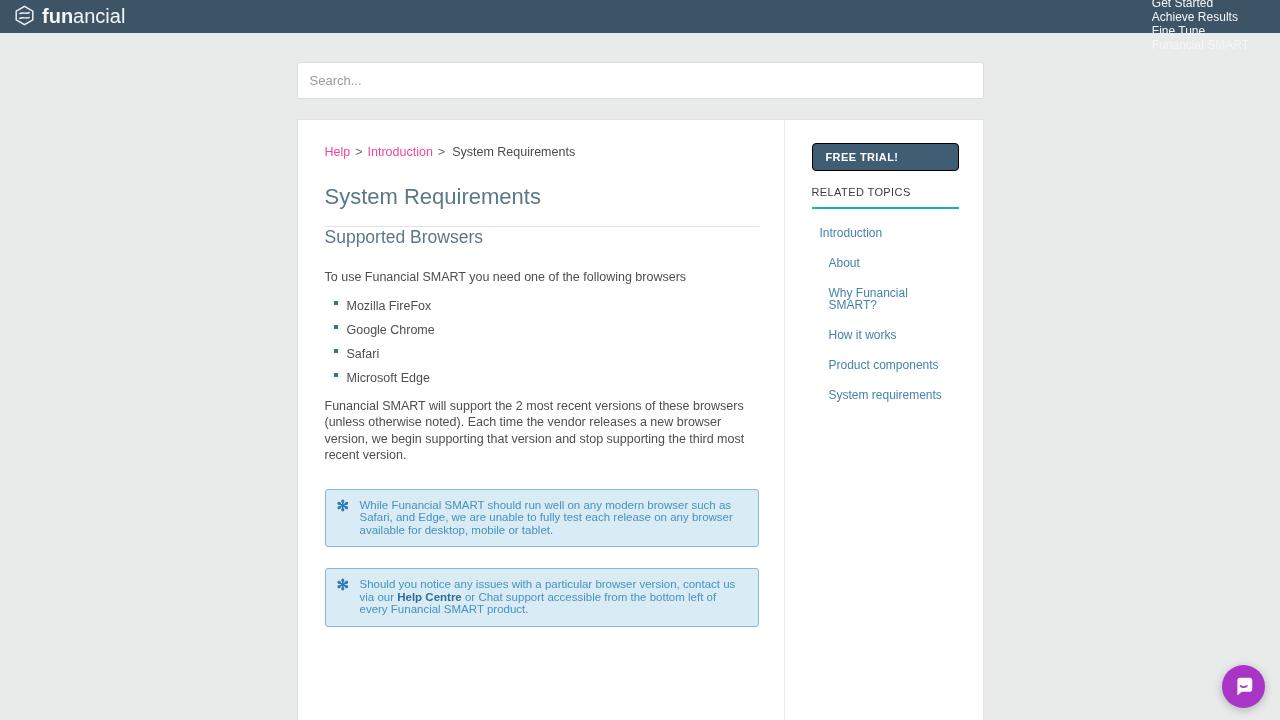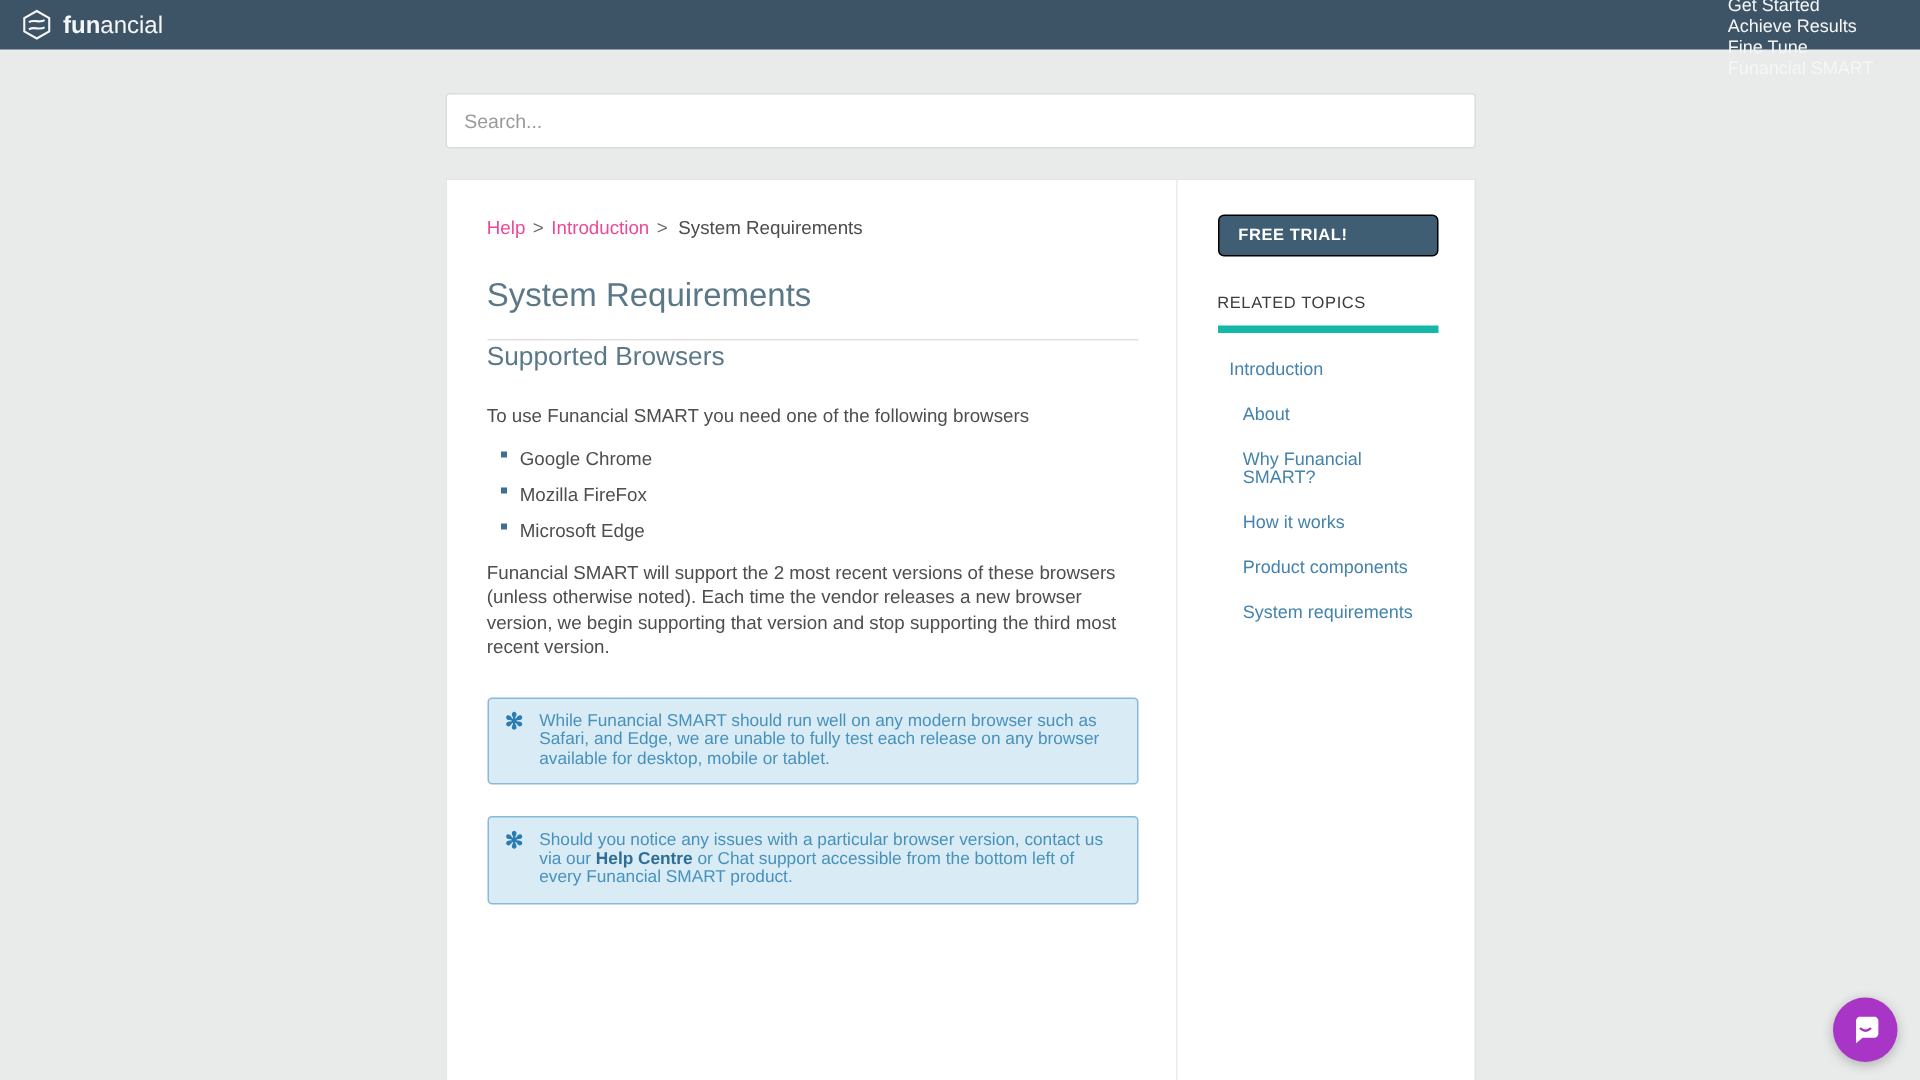--- a/index.html
+++ b/index.html
@@ -9,21 +9,21 @@
     font-family:"Liberation Sans", sans-serif;
     position:relative;
   }
 
   
   .navbar {
     height:33px; background:#3d5467;
     display:flex; align-items:center; justify-content:space-between;
     padding:0 16px 0 14px;
   }
-  .logo { display:flex; align-items:flex-end; gap:7px; color:#f4f6f7; font-size:16px; cursor:pointer; }
+  .logo { display:flex; align-items:flex-start; gap:7px; color:#f4f6f7; font-size:20px; cursor:pointer; }
   .logo-bold { font-weight:700; }
   .nav-items { display:flex;flex-direction:column; }
   .nav-item {
     color:#f4f6f7; font-size:12px; padding:0 15px;
     text-decoration:none; cursor:pointer; white-space:nowrap;
   }
 
   
   .search-wrap { width:687px; margin:29px auto 0; }
   .search-input {
@@ -80,23 +80,23 @@
 
   
   .free-trial {
     display:block; width:147px; background:#3f5d73;
     border:1px solid #000000; border-radius:4px;
     color:#fff; font-size:11px; font-weight:700; letter-spacing:.4px;
     text-align:left; padding:7px 13px; cursor:pointer;
     font-family:"Liberation Sans", sans-serif;
   }
   .related {
-    margin-top:25px; width:147px;
+    margin-top:15px; width:147px;
     font-size:11px; font-weight:400; letter-spacing:.4px; color:#3c3c3c;
-    padding-bottom:9px; border-bottom:5px solid #14b8a6;
+    padding-bottom:9px; border-bottom:2px solid #14b8a6;
   }
   .topics { list-style:none; margin-top:12px; font-size:12px; }
   .topics li { margin-top:18px; line-height:12px; }
   .topics a { color:#4583ad; text-decoration:none; cursor:pointer; }
   .lvl1 { padding-left:8px; }
   .lvl2 { padding-left:17px; }
 
   
   .chat {
     position:absolute; right:15px; bottom:12px;
@@ -141,22 +141,23 @@
     </div>
 
     <h1 class="page-title">System Requirements</h1>
 
 
     <h2 class="section-heading">Supported Browsers</h2>
 
     <p class="para lead">To use Funancial SMART you need one of the following browsers</p>
 
     <ul class="browsers">
+      <li><span class="bullet"></span><span>Mozilla FireFox</span></li>
       <li><span class="bullet"></span><span>Google Chrome</span></li>
-      <li><span class="bullet"></span><span>Mozilla FireFox</span></li>
+      <li><span class="bullet"></span><span>Safari</span></li>
       <li><span class="bullet"></span><span>Microsoft Edge</span></li>
     </ul>
 
     <p class="para policy">Funancial SMART will support the 2 most recent versions of these browsers (unless otherwise noted). Each time the vendor releases a new browser version, we begin supporting that version and stop supporting the third most recent version.</p>
 
     <div class="note">
       <span class="asterisk">✻</span>
       <span>While Funancial SMART should run well on any modern browser such as Safari, and Edge, we are unable to fully test each release on any browser available for desktop, mobile or tablet.</span>
     </div>
 

